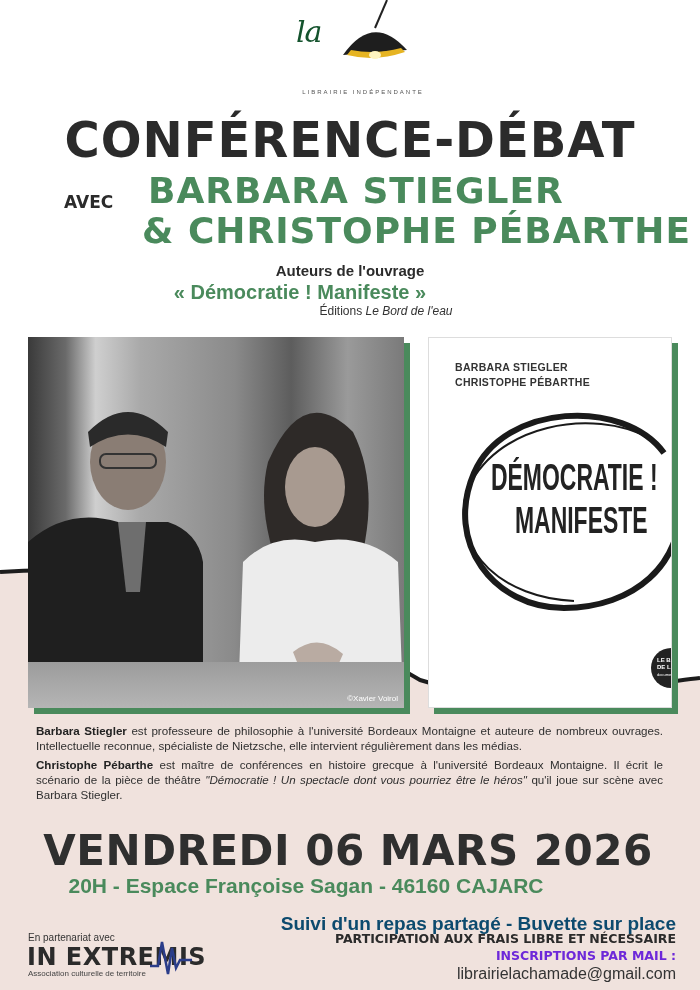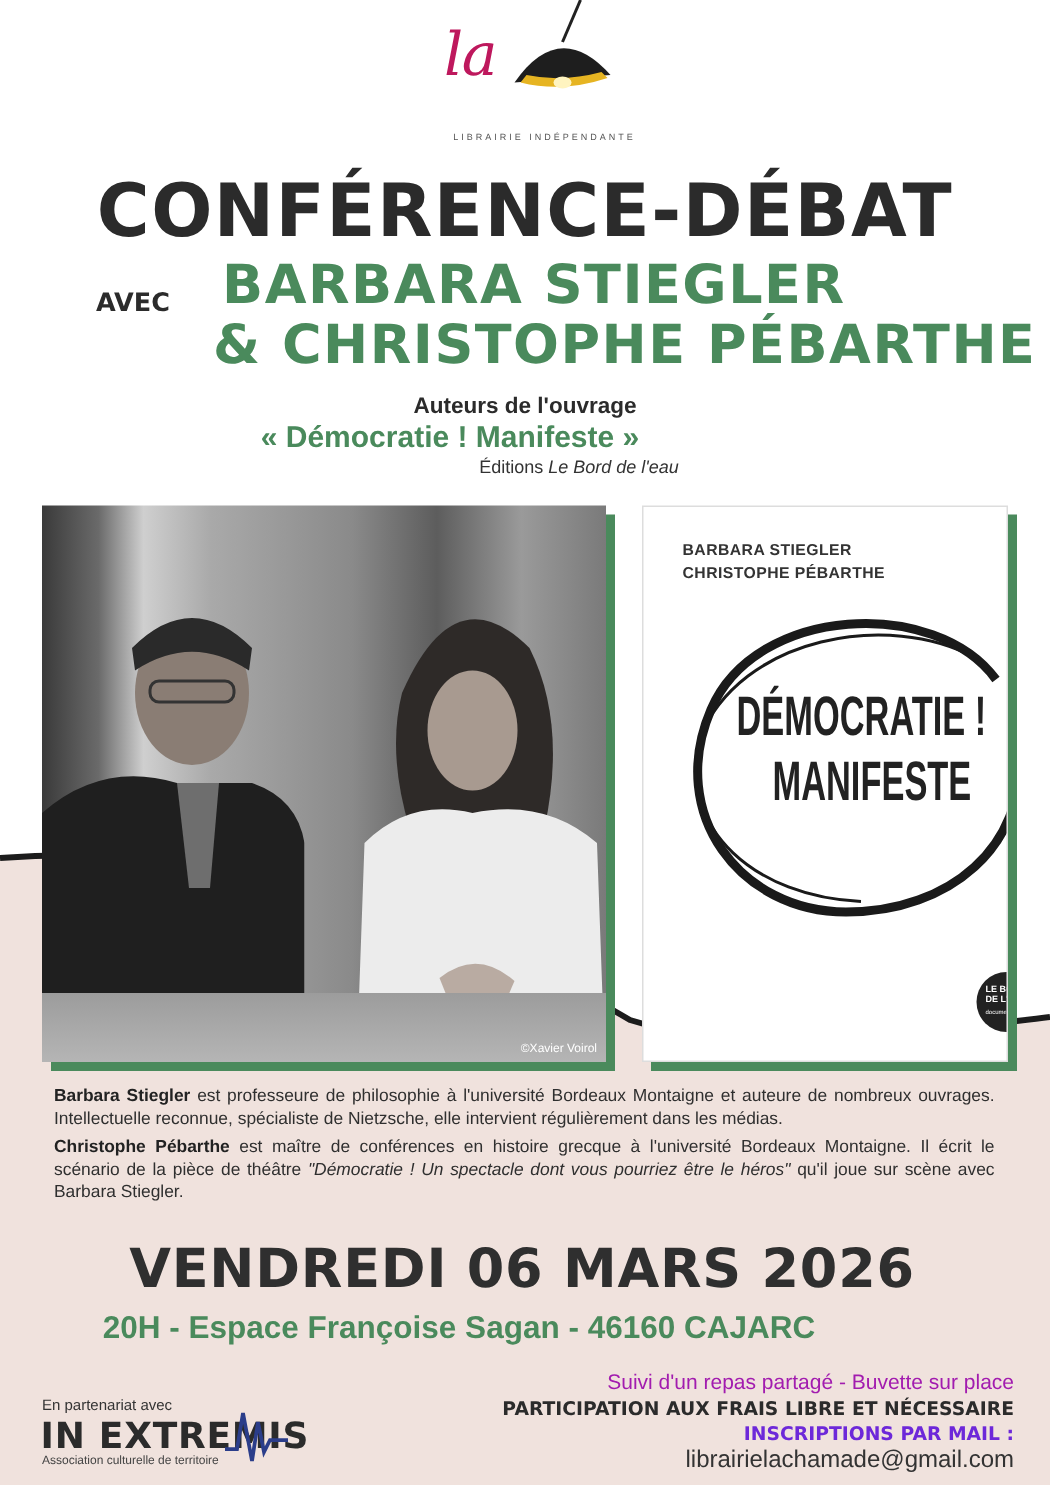--- a/index.html
+++ b/index.html
@@ -1,19 +1,19 @@
 <!DOCTYPE html>
 <html><head>
 <meta charset="utf-8">
 <style>
   html, body { margin:0; padding:0; }
   body { width:700px; height:990px; position:relative; overflow:hidden; background:#ffffff; font-family:"Liberation Sans", sans-serif; color:#2a2a2a; }
   .pink-bg { position:absolute; left:0; top:0; width:700px; height:990px; }
   .abs { position:absolute; }
-  .logo-la { left:296px; top:14px; font-family:"DejaVu Serif", serif; font-style:italic; font-size:40px; color:#be185d; letter-spacing:-1px; }
+  .logo-la { left:296px; top:14px; font-family:"DejaVu Serif", serif; font-style:italic; font-size:30px; color:#14532d; letter-spacing:-1px; }
   .logo-chamade { left:288px; top:42px; font-family:"DejaVu Serif", serif; font-style:italic; font-size:34px; color:#222; letter-spacing:0px; }
   .logo-sub { left:288px; top:89px; width:150px; text-align:center; font-size:6px; letter-spacing:2px; color:#555; }
 
   .title { left:0; top:112px; width:700px; text-align:center; font-size:49px; font-weight:bold; color:#2b2b2b; letter-spacing:1px; font-family:"DejaVu Sans", sans-serif; transform:scaleX(0.98); }
   .avec { left:64px; top:192px; font-size:17px; font-weight:bold; color:#2b2b2b; font-family:"DejaVu Sans", sans-serif; }
   .name1 { left:148px; top:170px; font-size:36px; font-weight:bold; color:#4a8a5c; letter-spacing:1px; font-family:"DejaVu Sans", sans-serif; }
   .name2 { left:142px; top:210px; font-size:36px; font-weight:bold; color:#4a8a5c; letter-spacing:1px; font-family:"DejaVu Sans", sans-serif; }
 
   .auteurs { left:0; top:262px; width:700px; text-align:center; font-size:15px; font-weight:bold; color:#2b2b2b; }
   .ouvrage { left:0; top:281px; width:600px; text-align:center; font-size:20px; font-weight:bold; color:#4a8a5c; }
@@ -35,24 +35,24 @@
   .book-title { left:62px; top:118px; font-family:"Liberation Sans Narrow","Liberation Sans", sans-serif; font-size:37px; font-weight:bold; color:#222; line-height:43px; transform:scaleX(0.62); transform-origin:left top; white-space:nowrap; }
   .book-title2 { left:86px; }
   .publisher-badge { left:222px; top:310px; width:40px; height:40px; border-radius:50%; background:#222; color:#fff; font-size:6px; font-weight:bold; text-align:left; padding:9px 0 0 6px; box-sizing:border-box; line-height:7px; }
 
   .vertical-note { left:685px; top:395px; width:10px; height:300px; font-size:5px; color:#888; writing-mode:vertical-rl; transform:rotate(180deg); }
 
   .bio { left:36px; top:723px; width:627px; font-size:11.6px; line-height:15px; color:#2f2f2f; text-align:justify; font-family:"Liberation Sans", sans-serif; }
   .bio p { margin:0 0 4px 0; }
   .bio b { color:#222; }
 
-  .date { left:0; top:826px; width:696px; text-align:center; font-size:36px; font-weight:bold; color:#2f2f2f; font-family:"DejaVu Sans", sans-serif; letter-spacing:0.5px; }
+  .date { left:0; top:826px; width:696px; text-align:center; font-size:42px; font-weight:bold; color:#2f2f2f; font-family:"DejaVu Sans", sans-serif; letter-spacing:0.5px; }
   .place { left:0; top:874px; width:612px; text-align:center; font-size:21px; font-weight:bold; color:#4a8a5c; }
 
-  .suivi { right:24px; top:913px; font-size:14px; color:#a21caf; text-align:right; }
+  .suivi { right:24px; top:913px; font-size:19px; color:#0c4a6e; text-align:right;font-weight:bold; }
   .participation { right:24px; top:931px; font-size:12.5px; font-weight:bold; color:#2b2b2b; font-family:"DejaVu Sans", sans-serif; }
   .inscriptions { right:24px; top:948px; font-size:12.5px; font-weight:bold; color:#6d28d9; font-family:"DejaVu Sans", sans-serif; }
   .email { right:24px; top:965px; font-size:16px; color:#333; }
 
   .partner { left:28px; top:932px; font-size:10px; color:#333; }
   .inextremis { left:27px; top:943px; font-size:24px; font-weight:bold; color:#2b2b2b; font-family:"DejaVu Sans", sans-serif; letter-spacing:0.5px; }
   .asso { left:28px; top:969px; font-size:8px; color:#444; }
 </style>
 </head>
 <body>

